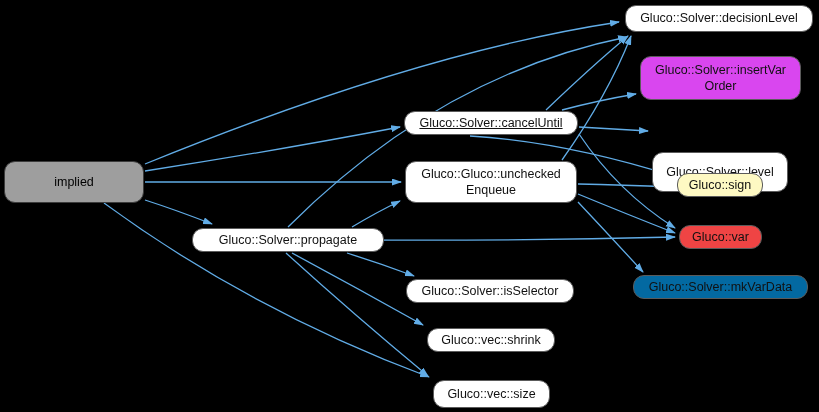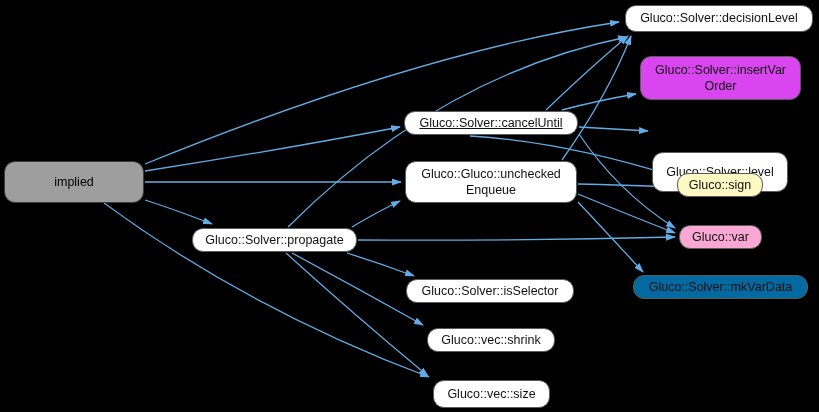--- a/index.html
+++ b/index.html
@@ -63,21 +63,21 @@
         <path d="M562,160 Q608,95 631,36" fill="none" stroke="#61ace6" stroke-width="1.3" marker-end="url(#arrowhead)"></path>
         <path d="M578,184 Q622,185 673,187" fill="none" stroke="#61ace6" stroke-width="1.3" marker-end="url(#arrowhead)"></path>
         <path d="M578,194 Q624,213 675,233" fill="none" stroke="#61ace6" stroke-width="1.3" marker-end="url(#arrowhead)"></path>
         <path d="M578,202 Q610,236 643,272" fill="none" stroke="#61ace6" stroke-width="1.3" marker-end="url(#arrowhead)"></path>
       </g>
   </svg>
   <div id="node-group">
       <div class="node highlight" style="left: 4px; top: 161px; width: 140px; height: 42px; background: rgb(158, 158, 158); border: 1px solid rgb(60, 60, 60); color: rgb(0, 0, 0);">
         <span>implied</span>
       </div>
-      <div class="node" style="left: 192px; top: 228px; width: 165px; height: 24px; background: rgb(255, 255, 255); border: 1px solid rgb(91, 91, 91); color: rgb(17, 17, 17); text-align: right;">
+      <div class="node" style="left: 192px; top: 228px; width: 192px; height: 24px; background: rgb(255, 255, 255); border: 1px solid rgb(91, 91, 91); color: rgb(17, 17, 17); text-align: right;">
         <span>Gluco::Solver::propagate</span>
       </div>
       <div class="node" style="left: 404px; top: 111px; width: 174px; height: 24px; background: rgb(255, 255, 255); border: 1px solid rgb(91, 91, 91); color: rgb(17, 17, 17); text-decoration: underline;">
         <span>Gluco::Solver::cancelUntil</span>
       </div>
       <div class="node" style="left: 405px; top: 161px; width: 172px; height: 42px; background: rgb(255, 255, 255); border: 1px solid rgb(91, 91, 91); color: rgb(17, 17, 17);">
         <span>Gluco::Gluco::unchecked</span>
         <span>Enqueue</span>
       </div>
       <div class="node" style="left: 625px; top: 5px; width: 188px; height: 27px; background: rgb(255, 255, 255); border: 1px solid rgb(91, 91, 91); color: rgb(17, 17, 17);">
@@ -86,21 +86,21 @@
       <div class="node" style="left: 640px; top: 56px; width: 161px; height: 44px; background: #d946ef; border: 1px solid rgb(91, 91, 91); color: rgb(17, 17, 17);">
         <span>Gluco::Solver::insertVar</span>
         <span>Order</span>
       </div>
       <div class="node" style="left: 652px; top: 123px; width: 136px; height: 40px; background: rgb(255, 255, 255); border: 1px solid rgb(91, 91, 91); color: rgb(17, 17, 17); margin-top: 29px;">
         <span>Gluco::Solver::level</span>
       </div>
       <div class="node" style="left: 677px; top: 173px; width: 86px; height: 24px; background: #fef9c3; border: 1px solid rgb(91, 91, 91); color: rgb(17, 17, 17);">
         <span>Gluco::sign</span>
       </div>
-      <div class="node" style="left: 679px; top: 225px; width: 83px; height: 24px; background: #f9a8d4; border: 1px solid rgb(91, 91, 91); color: rgb(17, 17, 17);">
+      <div class="node" style="left: 679px; top: 225px; width: 83px; height: 24px; background: #ef4444; border: 1px solid rgb(91, 91, 91); color: rgb(17, 17, 17);">
         <span>Gluco::var</span>
       </div>
       <div class="node" style="left: 633px; top: 275px; width: 175px; height: 24px; background: #0369a1; border: 1px solid rgb(91, 91, 91); color: rgb(17, 17, 17);">
         <span>Gluco::Solver::mkVarData</span>
       </div>
       <div class="node" style="left: 406px; top: 279px; width: 168px; height: 24px; background: rgb(255, 255, 255); border: 1px solid rgb(91, 91, 91); color: rgb(17, 17, 17);">
         <span>Gluco::Solver::isSelector</span>
       </div>
       <div class="node" style="left: 427px; top: 328px; width: 128px; height: 24px; background: rgb(255, 255, 255); border: 1px solid rgb(91, 91, 91); color: rgb(17, 17, 17);">
         <span>Gluco::vec::shrink</span>

